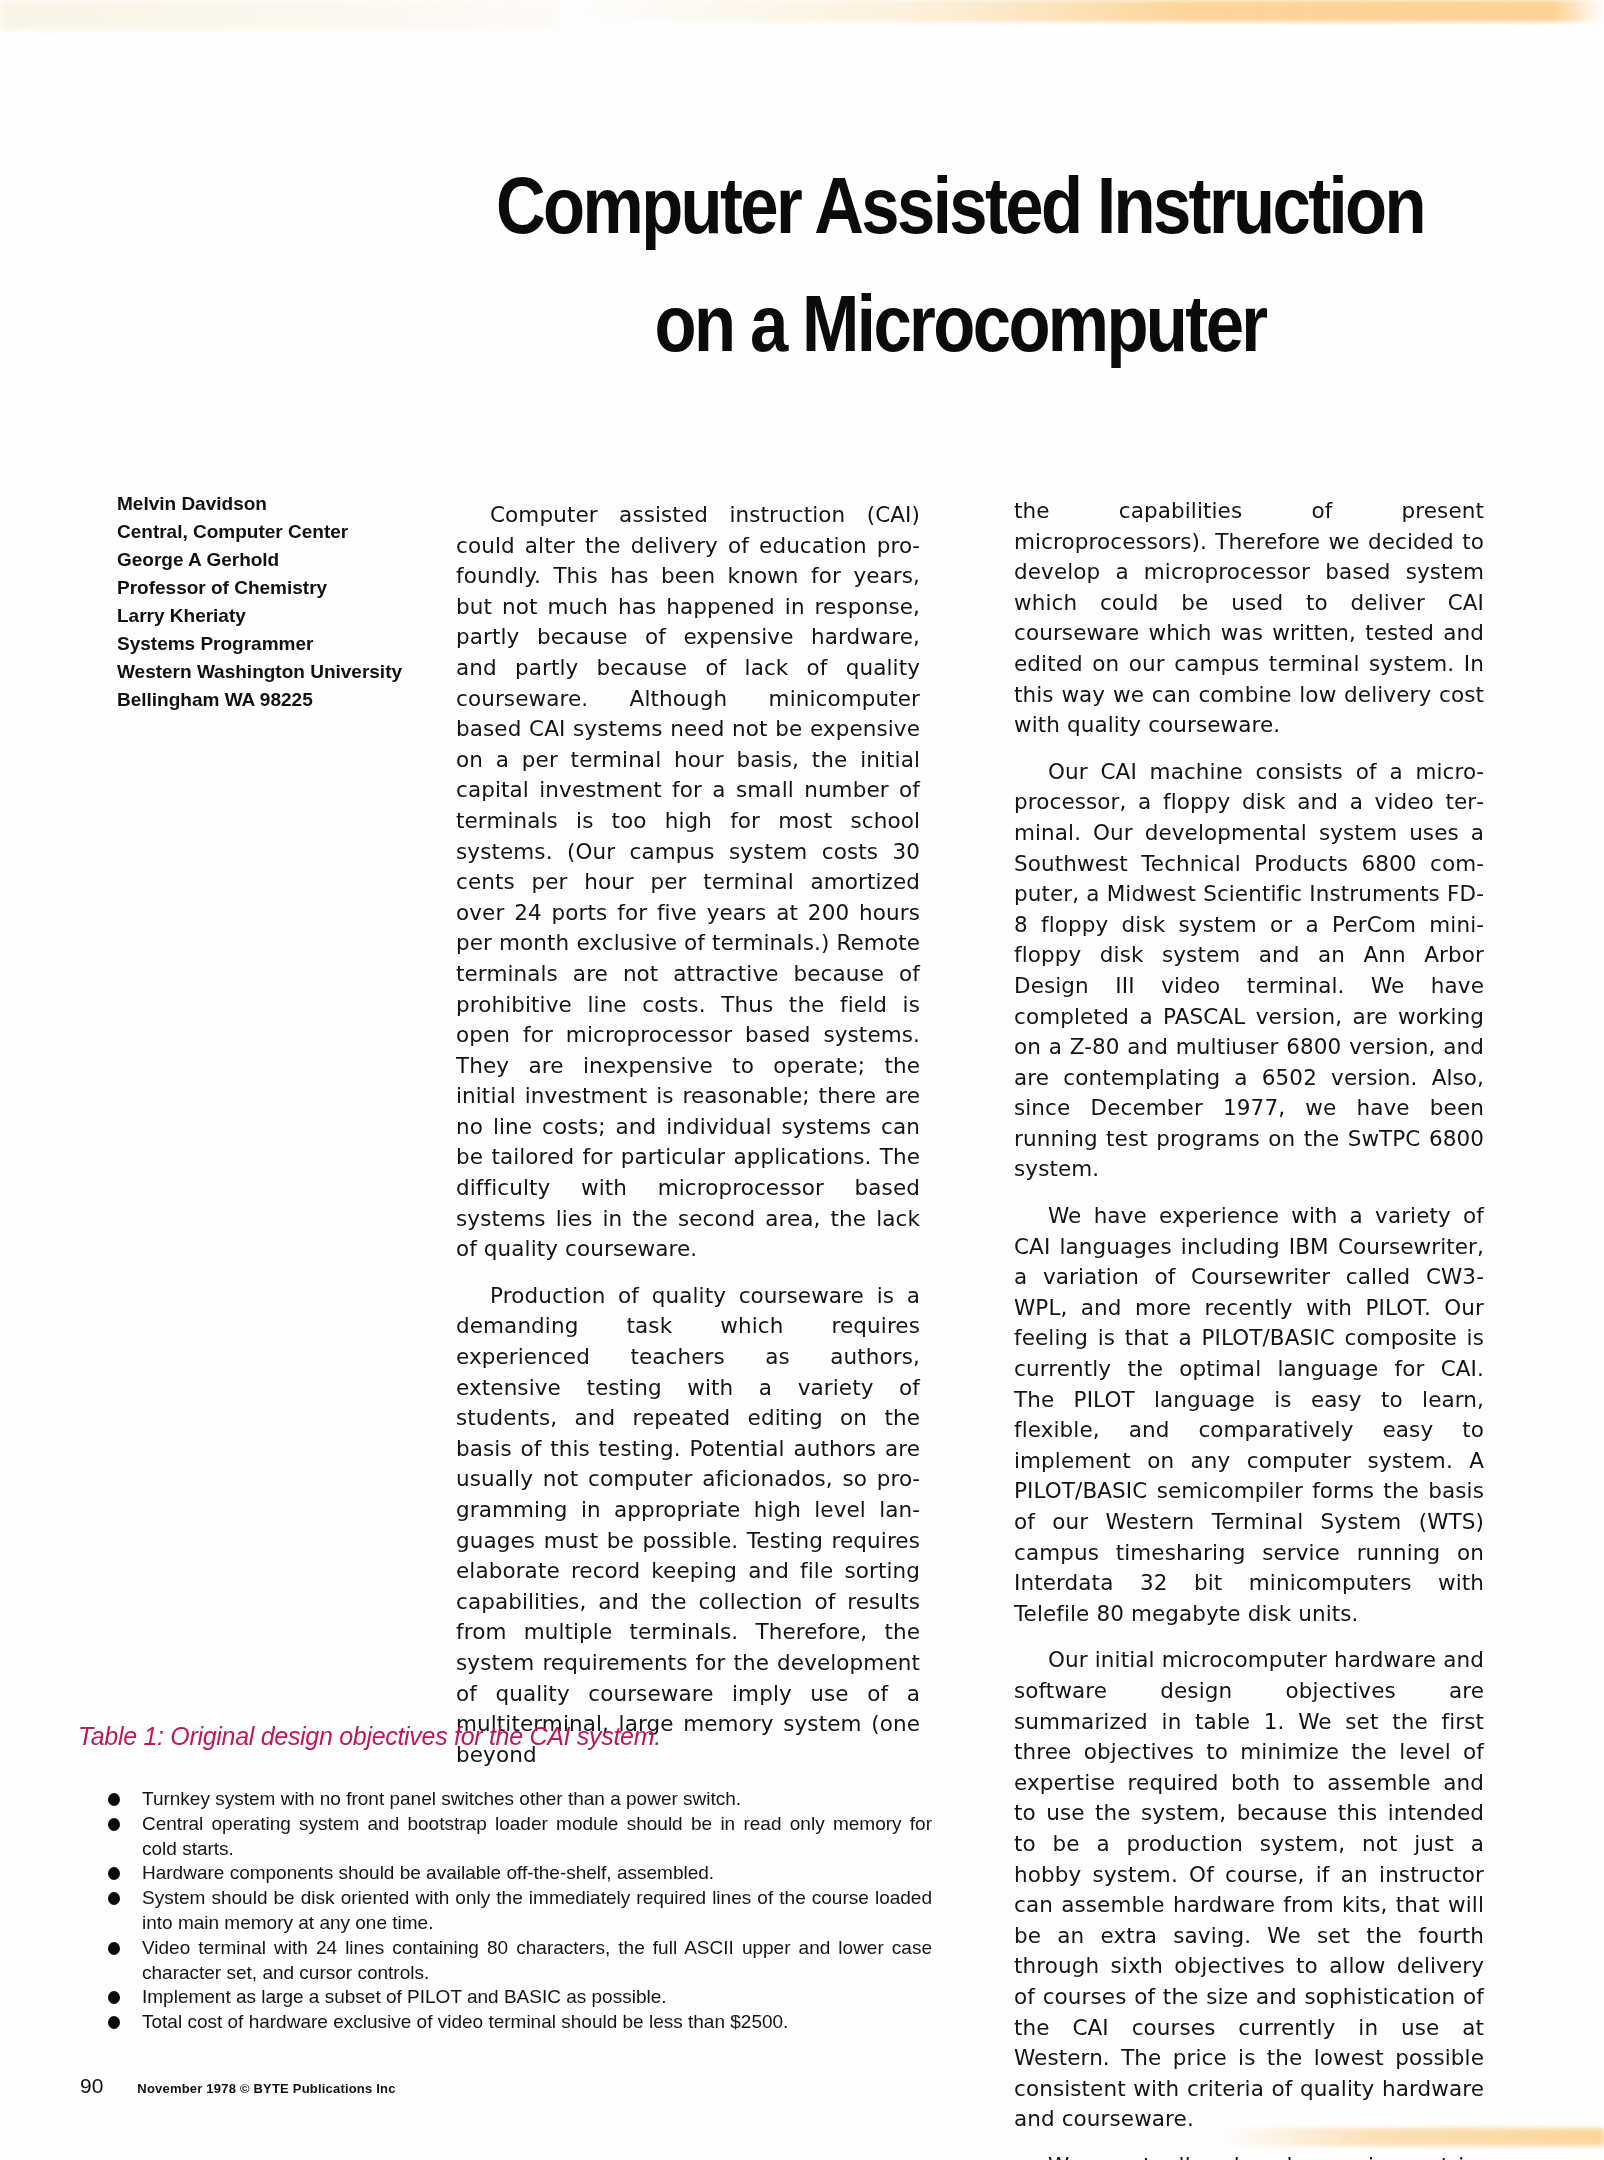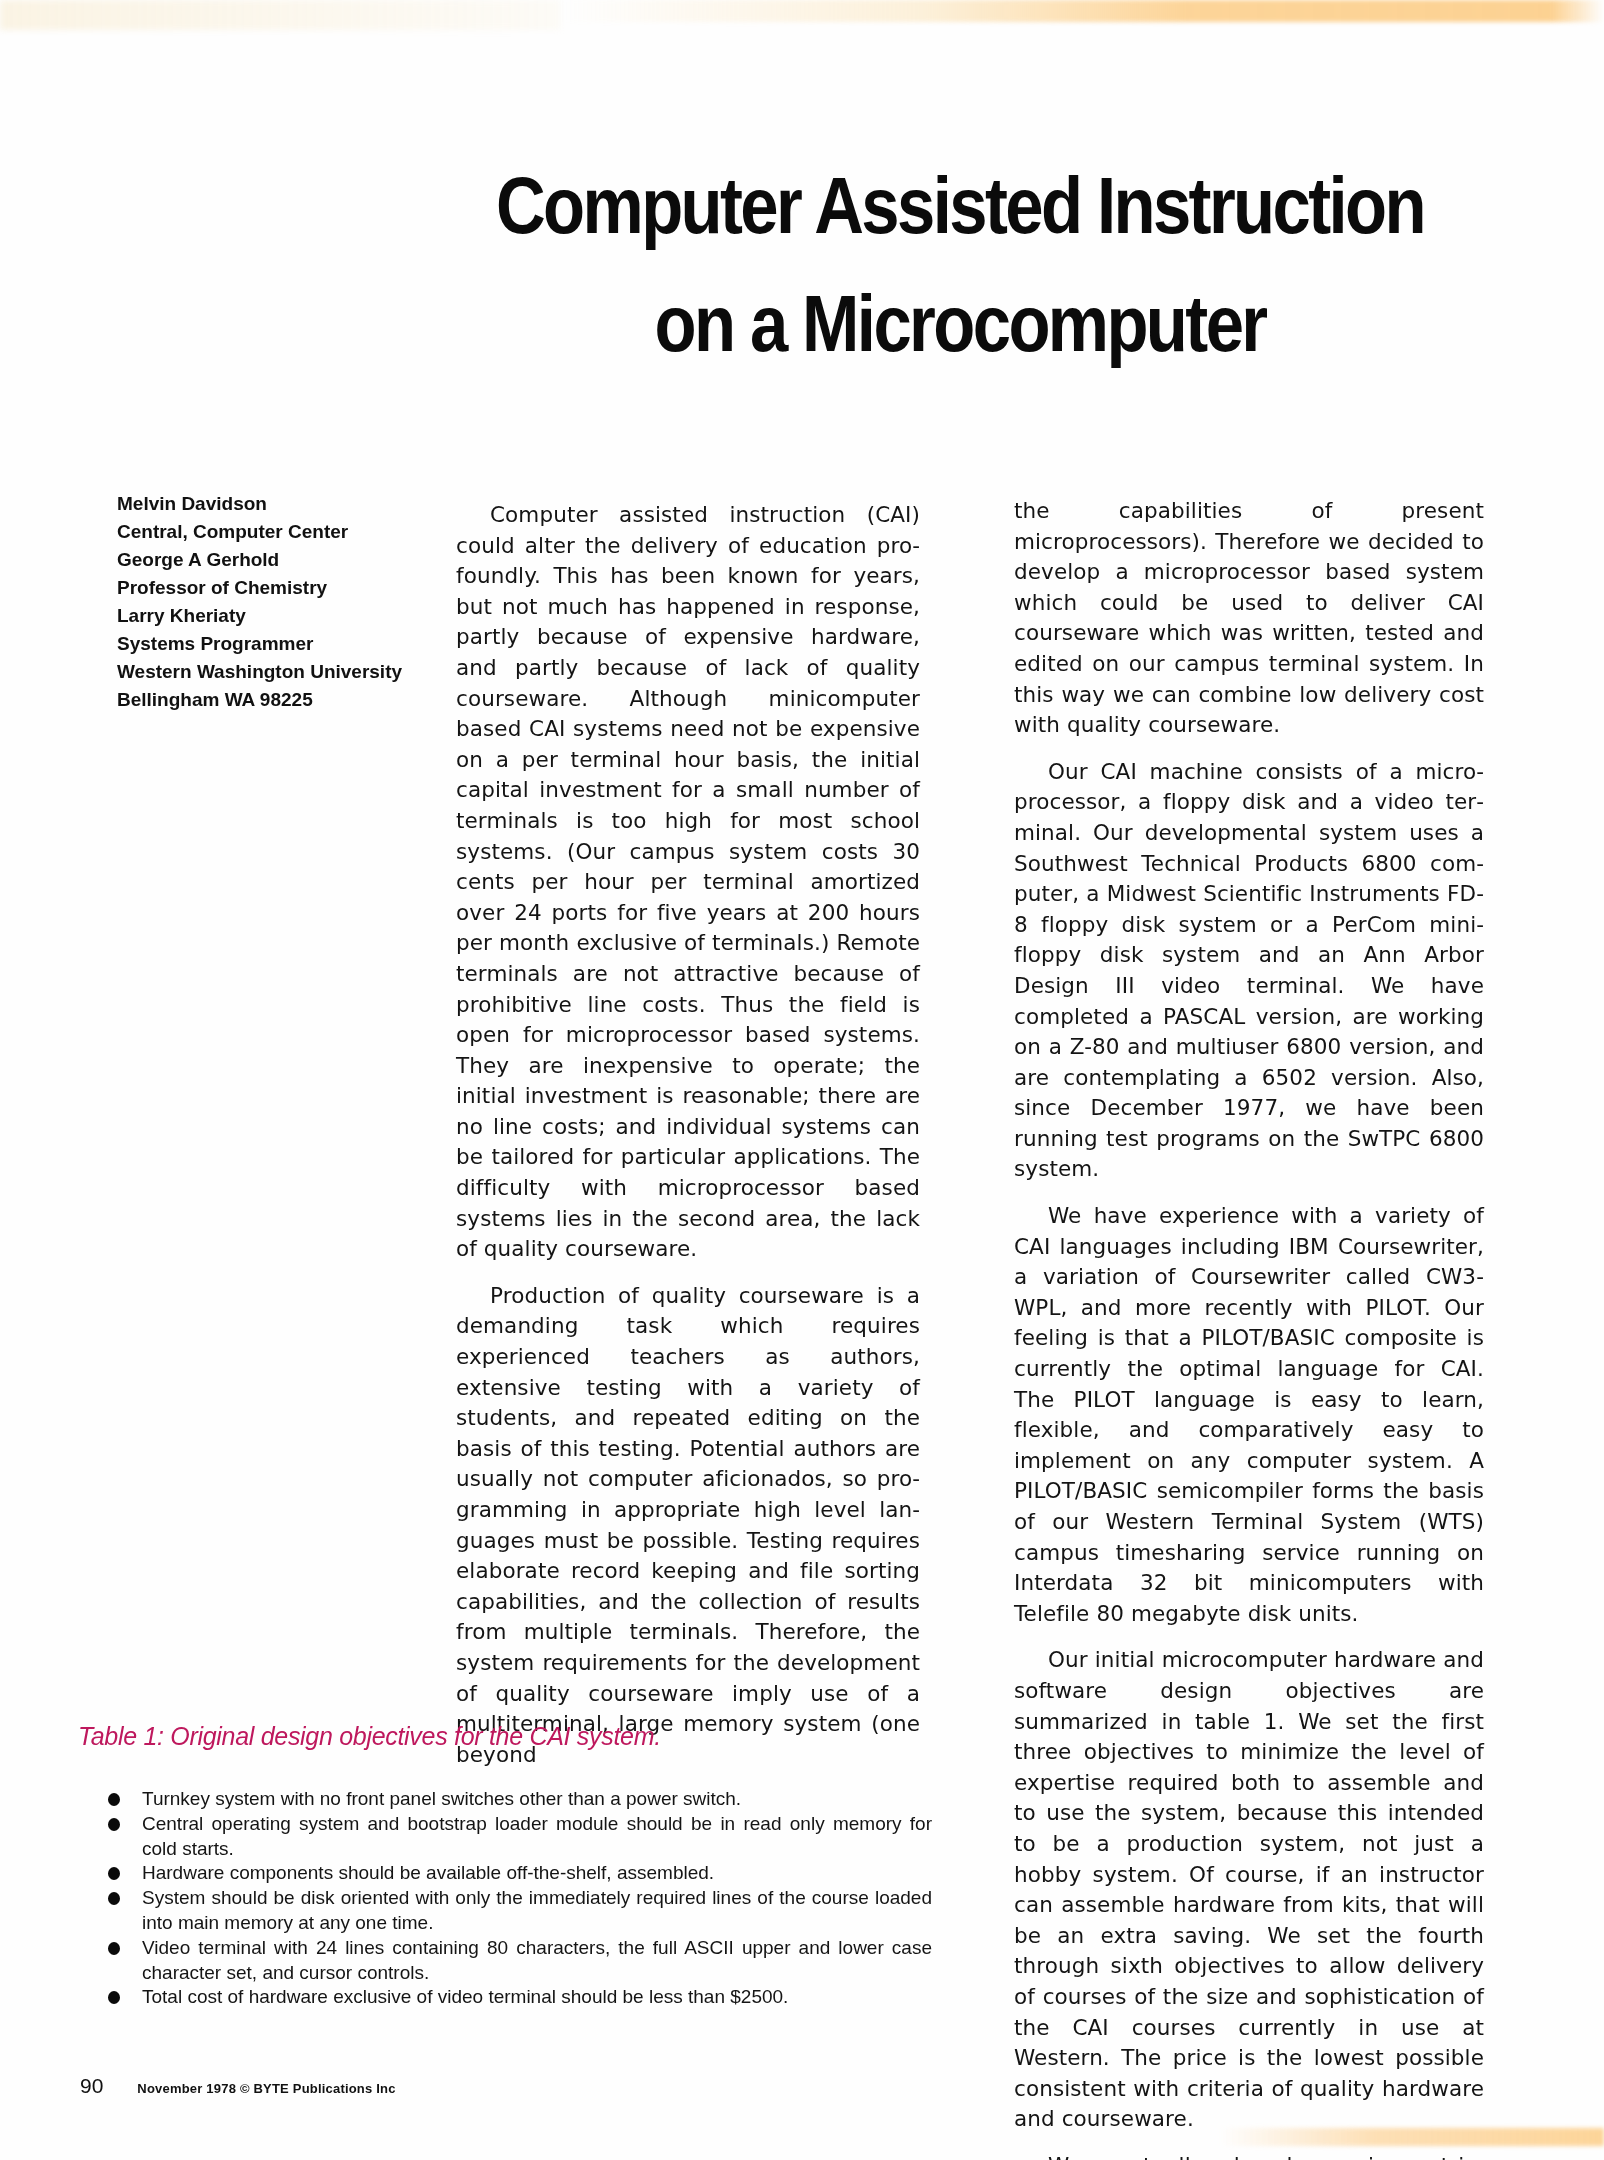--- a/index.html
+++ b/index.html
@@ -109,19 +109,20 @@
 </div>
 
 <div class="caption">Table 1: Original design objectives for the CAI system.</div>
 
 <ul class="bullets">
   <li><span class="bullet-dot"></span><span>Turnkey system with no front panel switches other than a power switch.</span></li>
   <li><span class="bullet-dot"></span><span>Central operating system and bootstrap loader module should be in read only memory for cold starts.</span></li>
   <li><span class="bullet-dot"></span><span>Hardware components should be available off-the-shelf, assembled.</span></li>
   <li><span class="bullet-dot"></span><span>System should be disk oriented with only the immediately required lines of the course loaded into main memory at any one time.</span></li>
   <li><span class="bullet-dot"></span><span>Video terminal with 24 lines containing 80 characters, the full ASCII upper and lower case character set, and cursor controls.</span></li>
+  <li><span class="bullet-dot"></span><span>Implement as large a subset of PILOT and BASIC as possible.</span></li>
   <li><span class="bullet-dot"></span><span>Total cost of hardware exclusive of video terminal should be less than $2500.</span></li>
 </ul>
 
 <div class="footer">
   <span class="page-num">90</span>
   <span class="credit">November 1978 © BYTE Publications Inc</span>
 </div>
 
 </body></html>

